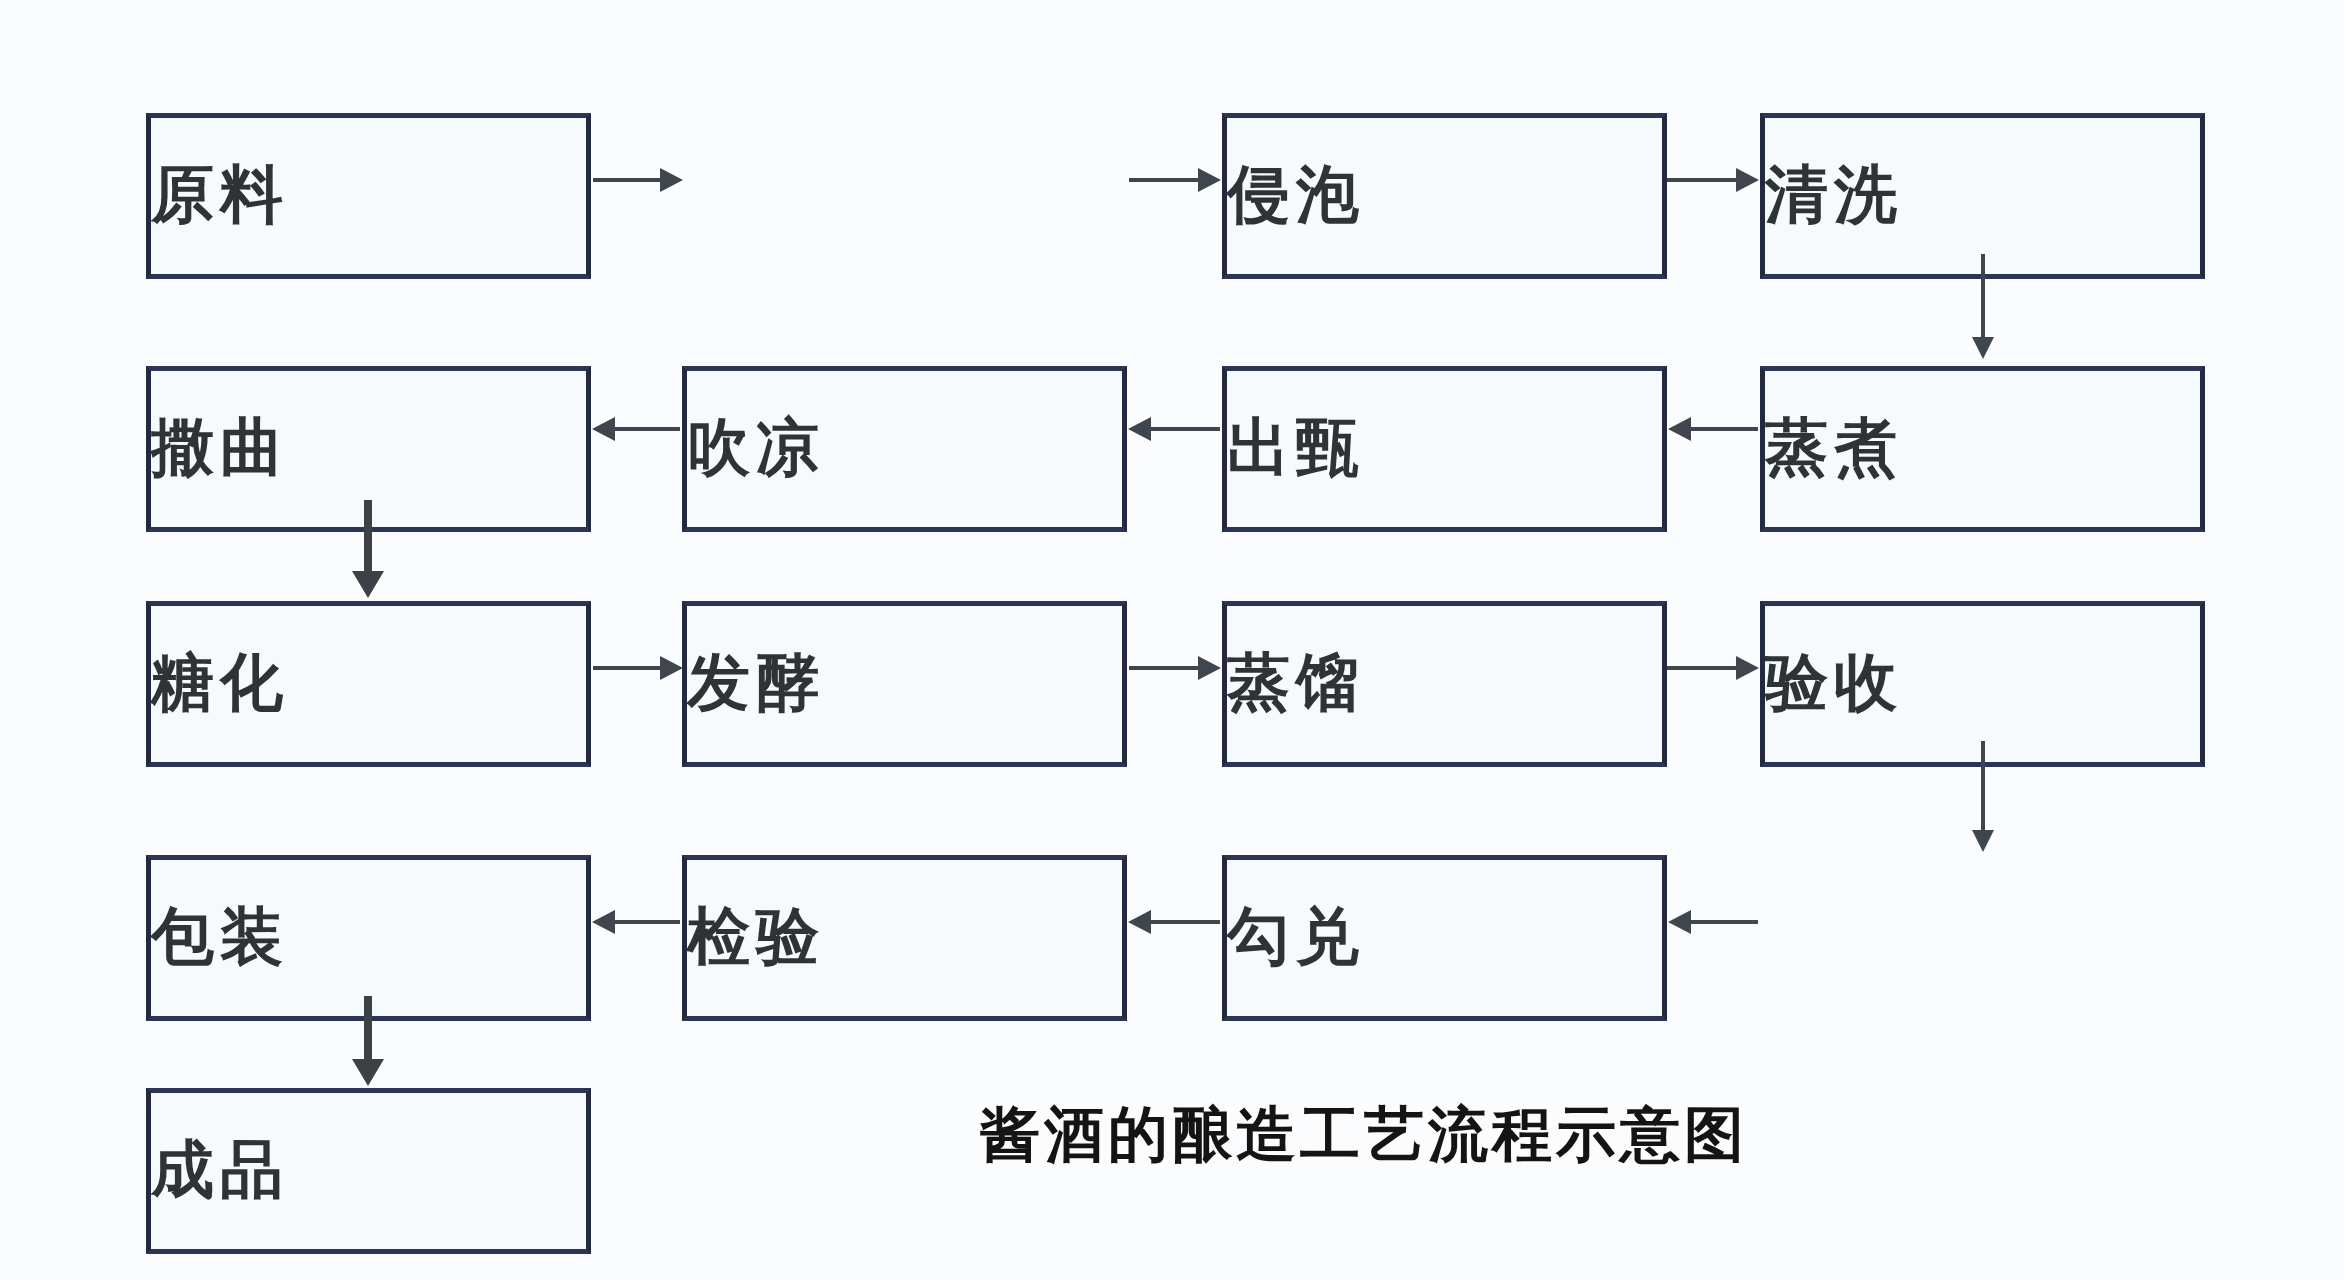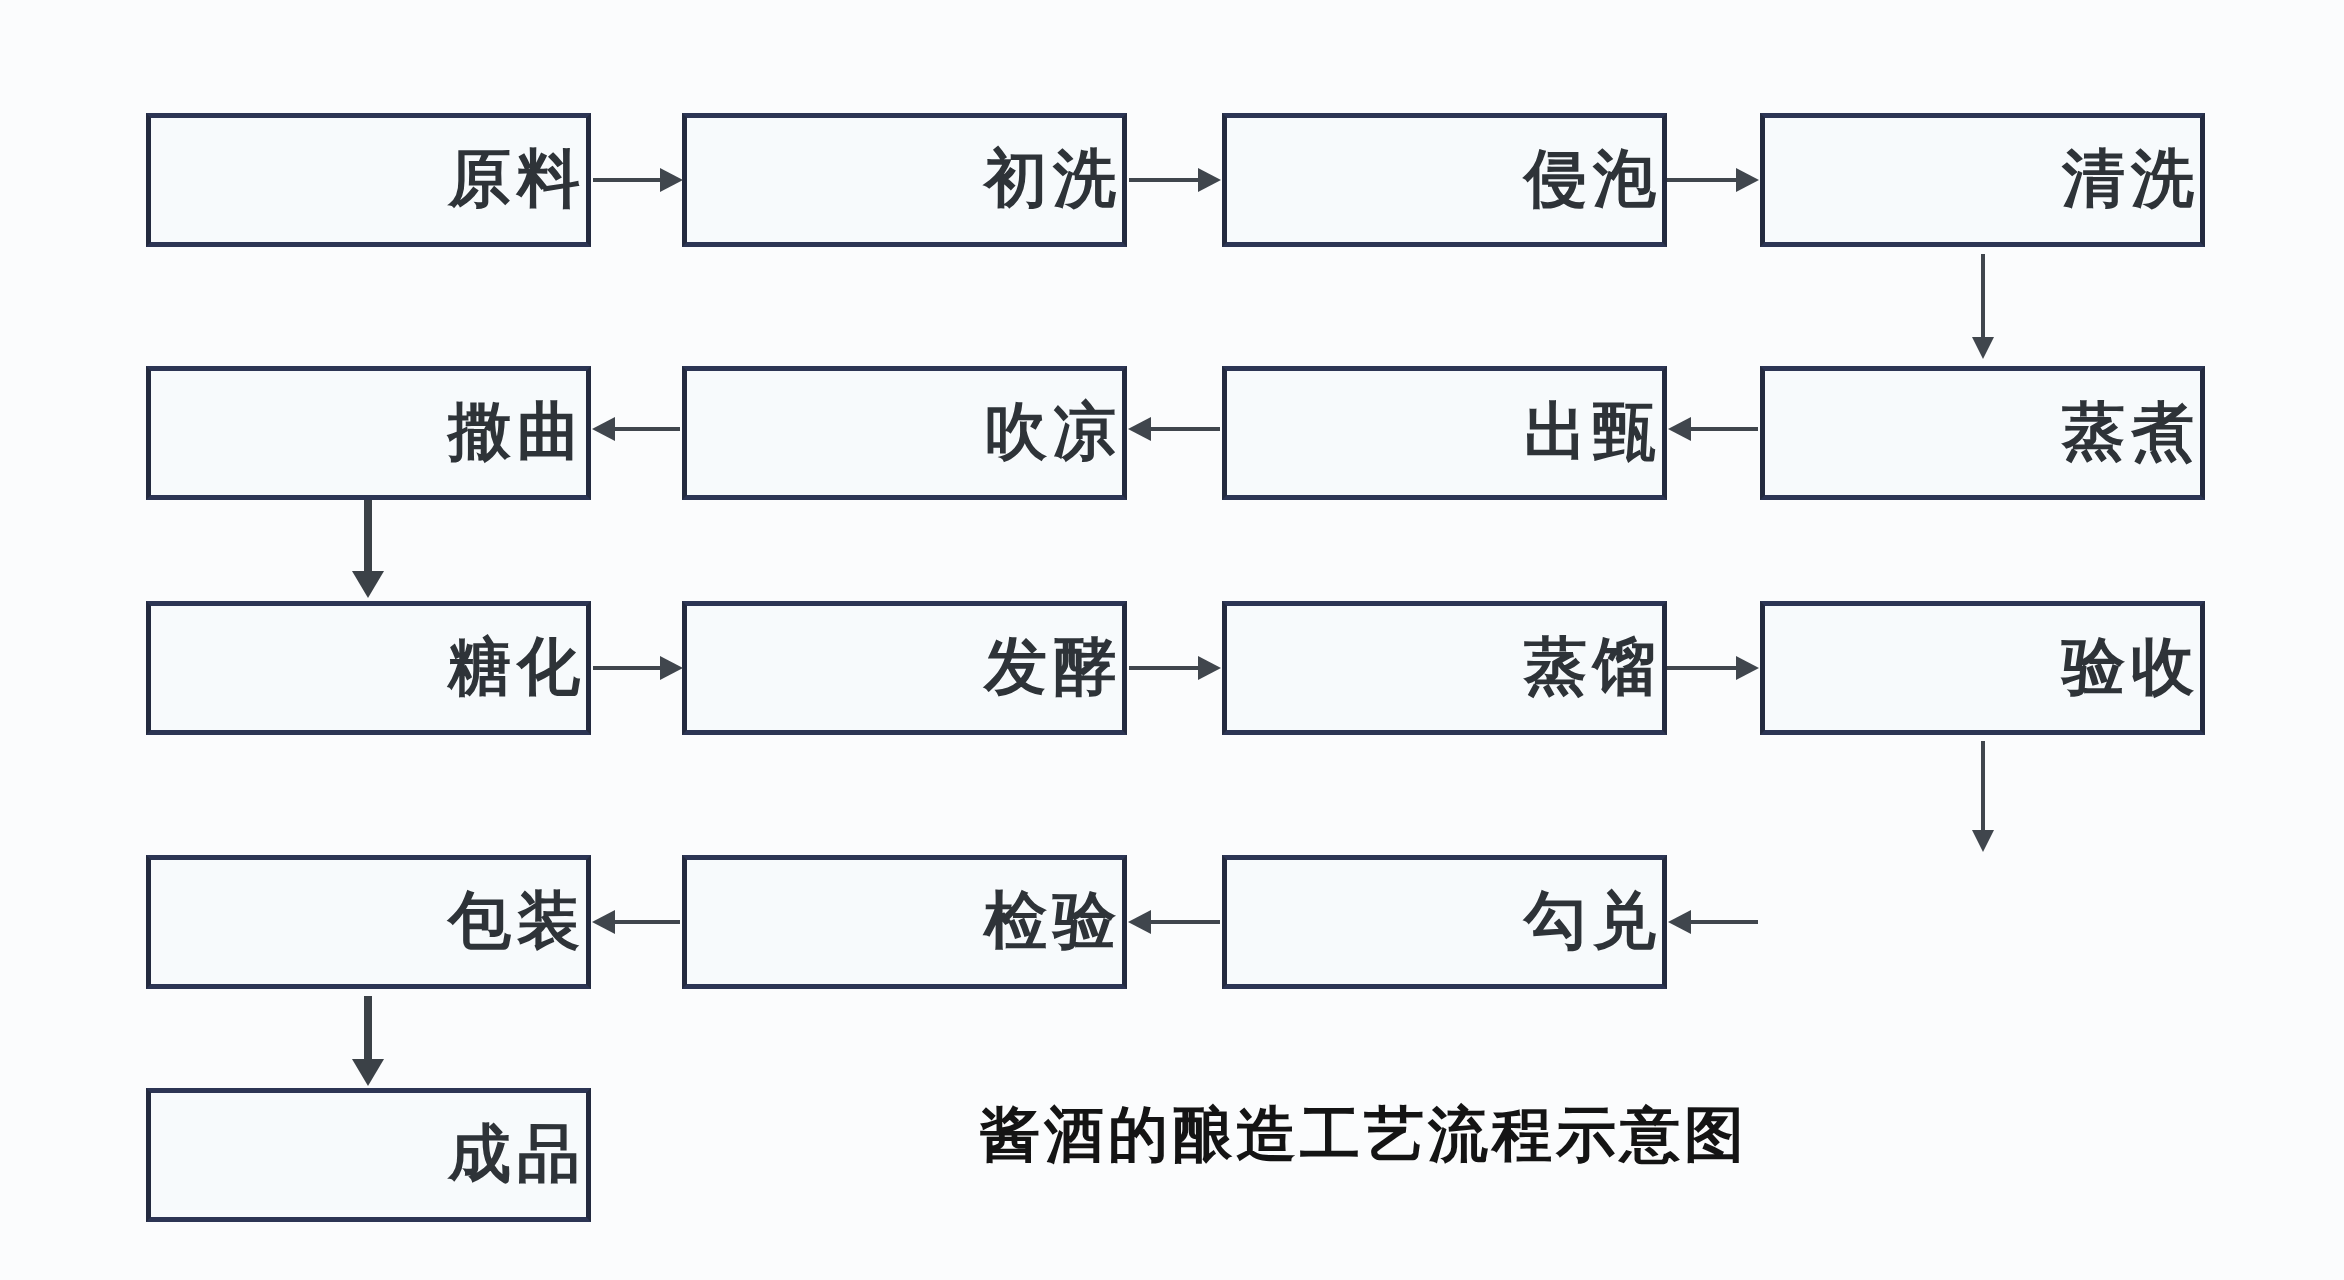--- a/index.html
+++ b/index.html
@@ -6,27 +6,27 @@
   .canvas{
     position:relative;
     width:2344px;height:1280px;
     background:#fbfcfd;
     font-family:"DejaVu Sans","Liberation Sans",sans-serif;
     overflow:hidden;
   }
   
   .box{
     position:absolute;
-    width:445px;height:134px;
+    width:445px;height:166px;
     box-sizing:border-box;
     background:#f7fafc;
     border:5px solid #2c3554;
     border-left-color:#232a3f;
     border-right-color:#232a3f;
-    display:flex;align-items:center;justify-content:flex-end;
+    display:flex;align-items:center;justify-content:flex-start;
   }
   .box span{
     font-size:63px;
     font-weight:600;
     color:#2e3338;
     letter-spacing:6px;
     line-height:1;
     transform:translateY(-2px);
   }
   .c1{left:146px}.c2{left:682px}.c3{left:1222px}.c4{left:1760px}
@@ -90,23 +90,20 @@
   }
 </style>
 </head>
 <body>
 
 <div class="canvas">
 
   <div class="box r1 c1">
       <span>原料</span>
     </div>
-  <div class="box r1 c2">
-      <span>初洗</span>
-    </div>
   <div class="box r1 c3">
       <span>侵泡</span>
     </div>
   <div class="box r1 c4">
       <span>清洗</span>
     </div>
 
   <div class="box r2 c1">
       <span>撒曲</span>
     </div>

